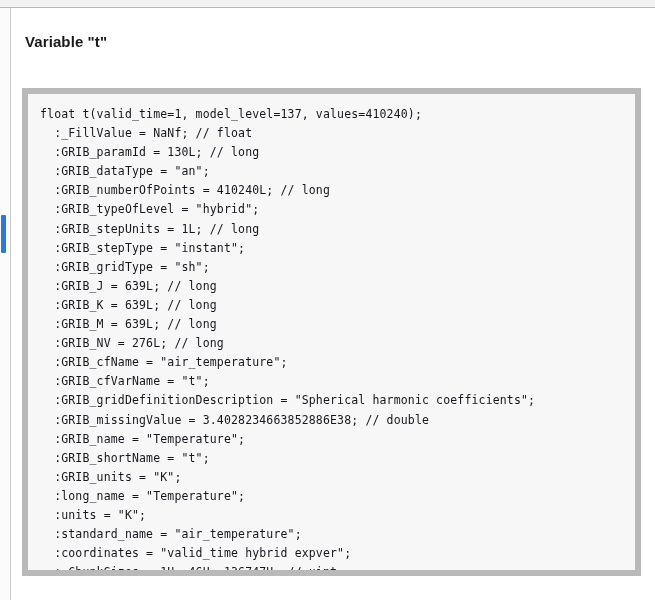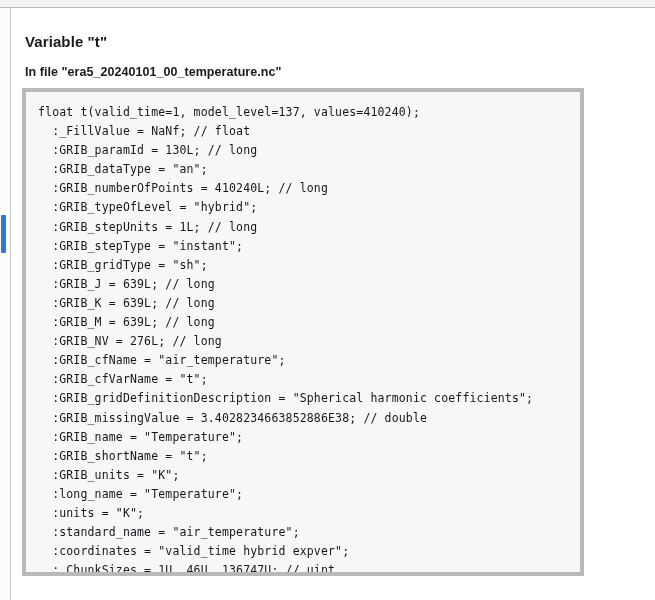--- a/index.html
+++ b/index.html
@@ -91,25 +91,25 @@
     font-size: 12.5px;
     font-weight: bold;
     color: #1a1a1a;
     letter-spacing: 0.05px;
   }
 
   #cdl-block {
     position: absolute;
     top: 80px;
     left: 10px;
-    width: 562px;
+    width: 619px;
     height: 488px;
     box-sizing: border-box;
     background: #f7f7f7;
-    border: 4px solid #737373;
+    border: 6px solid #737373;
     overflow: hidden;
   }
 
   #cdl-code {
     margin: 0;
     padding: 11px 0 0 12px;
     font-family: "DejaVu Sans Mono", "Liberation Mono", monospace;
     font-size: 11.5px;
     line-height: 19.1px;
     color: #16161d;
@@ -129,19 +129,18 @@
 
 <div id="left-gutter"></div>
 <div id="scrollbar-track">
   <div id="scrollbar-thumb" style="background: rgb(42, 122, 222);"></div>
 </div>
 
 <div id="content">
 
   <h1 id="page-title">Variable "t"</h1>
 
-  <h2 id="file-subtitle">In file "era5_20240101_00_temperature.nc"</h2>
 
   <div id="cdl-block" style="background: rgb(247, 247, 247); border-color: rgb(185, 185, 185);">
     <pre id="cdl-code" style="color: rgb(22, 22, 29);"><span class="code-line">float t(valid_time=1, model_level=137, values=410240);</span><span class="code-line">  :_FillValue = NaNf; // float</span><span class="code-line">  :GRIB_paramId = 130L; // long</span><span class="code-line">  :GRIB_dataType = "an";</span><span class="code-line">  :GRIB_numberOfPoints = 410240L; // long</span><span class="code-line">  :GRIB_typeOfLevel = "hybrid";</span><span class="code-line">  :GRIB_stepUnits = 1L; // long</span><span class="code-line">  :GRIB_stepType = "instant";</span><span class="code-line">  :GRIB_gridType = "sh";</span><span class="code-line">  :GRIB_J = 639L; // long</span><span class="code-line">  :GRIB_K = 639L; // long</span><span class="code-line">  :GRIB_M = 639L; // long</span><span class="code-line">  :GRIB_NV = 276L; // long</span><span class="code-line">  :GRIB_cfName = "air_temperature";</span><span class="code-line">  :GRIB_cfVarName = "t";</span><span class="code-line">  :GRIB_gridDefinitionDescription = "Spherical harmonic coefficients";</span><span class="code-line">  :GRIB_missingValue = 3.4028234663852886E38; // double</span><span class="code-line">  :GRIB_name = "Temperature";</span><span class="code-line">  :GRIB_shortName = "t";</span><span class="code-line">  :GRIB_units = "K";</span><span class="code-line">  :long_name = "Temperature";</span><span class="code-line">  :units = "K";</span><span class="code-line">  :standard_name = "air_temperature";</span><span class="code-line">  :coordinates = "valid_time hybrid expver";</span><span class="code-line">  :_ChunkSizes = 1U, 46U, 136747U; // uint</span></pre>
   </div>
 
 </div>
 
 </body></html>

